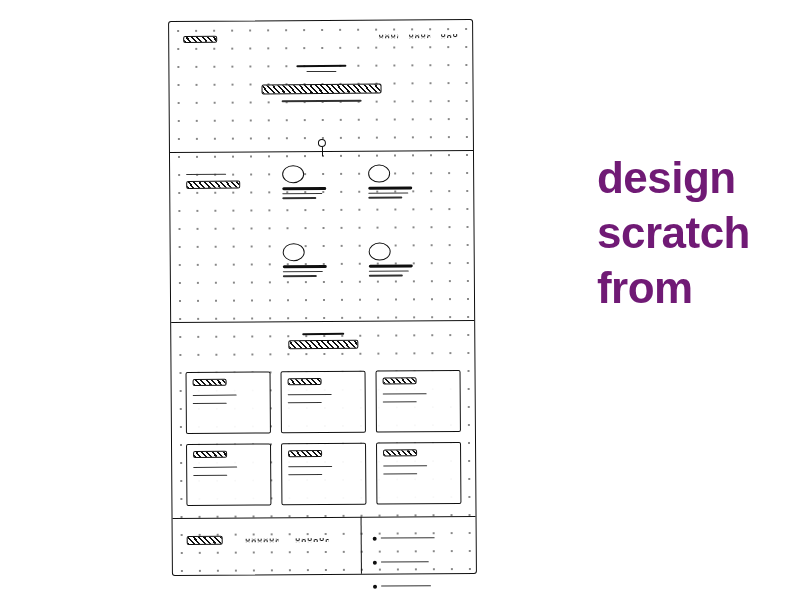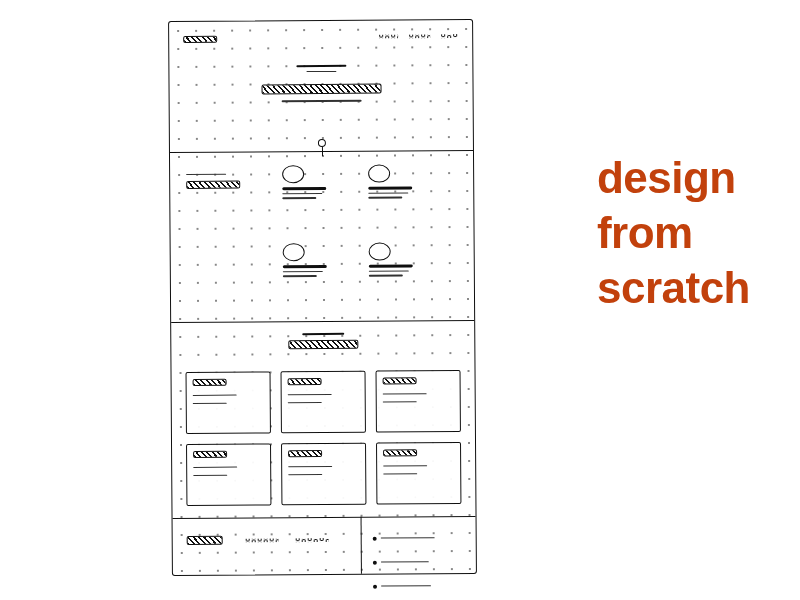--- a/index.html
+++ b/index.html
@@ -11,21 +11,21 @@
     position: relative;
     overflow: hidden;
   }
   .caption {
     position: absolute;
     right: 50px;
     top: 150px;
     font-weight: 800;
     font-size: 44px;
     line-height: 1.25;
-    color: #c2410c;
+    color: #701a75;
     letter-spacing: -0.5px;
   }
   .canvas {
     position: absolute;
     left: 170px;
     top: 20px;
     width: 305px;
     height: 555px;
   }
   .frame {
@@ -97,22 +97,22 @@
     display: inline-block;
     vertical-align: middle;
     margin-right: 4px;
   }
 </style>
 </head>
 <body>
 
 <div class="caption">
   <div>design</div>
+  <div>scratch</div>
   <div>from</div>
-  <div>scratch</div>
 </div>
 
 <div class="canvas">
   <div class="frame">
 
     <div style="position:absolute; left:0; top:0; right:0; height:130px;">
       <div class="hatched" style="position:absolute; left:14px; top:14px; width:34px; height:7px;"></div>
       <div style="position:absolute; right:14px; top:14px; display:flex; gap:10px;">
         <div class="squiggle" style="width:20px;"></div>
         <div class="squiggle" style="width:22px;"></div>

